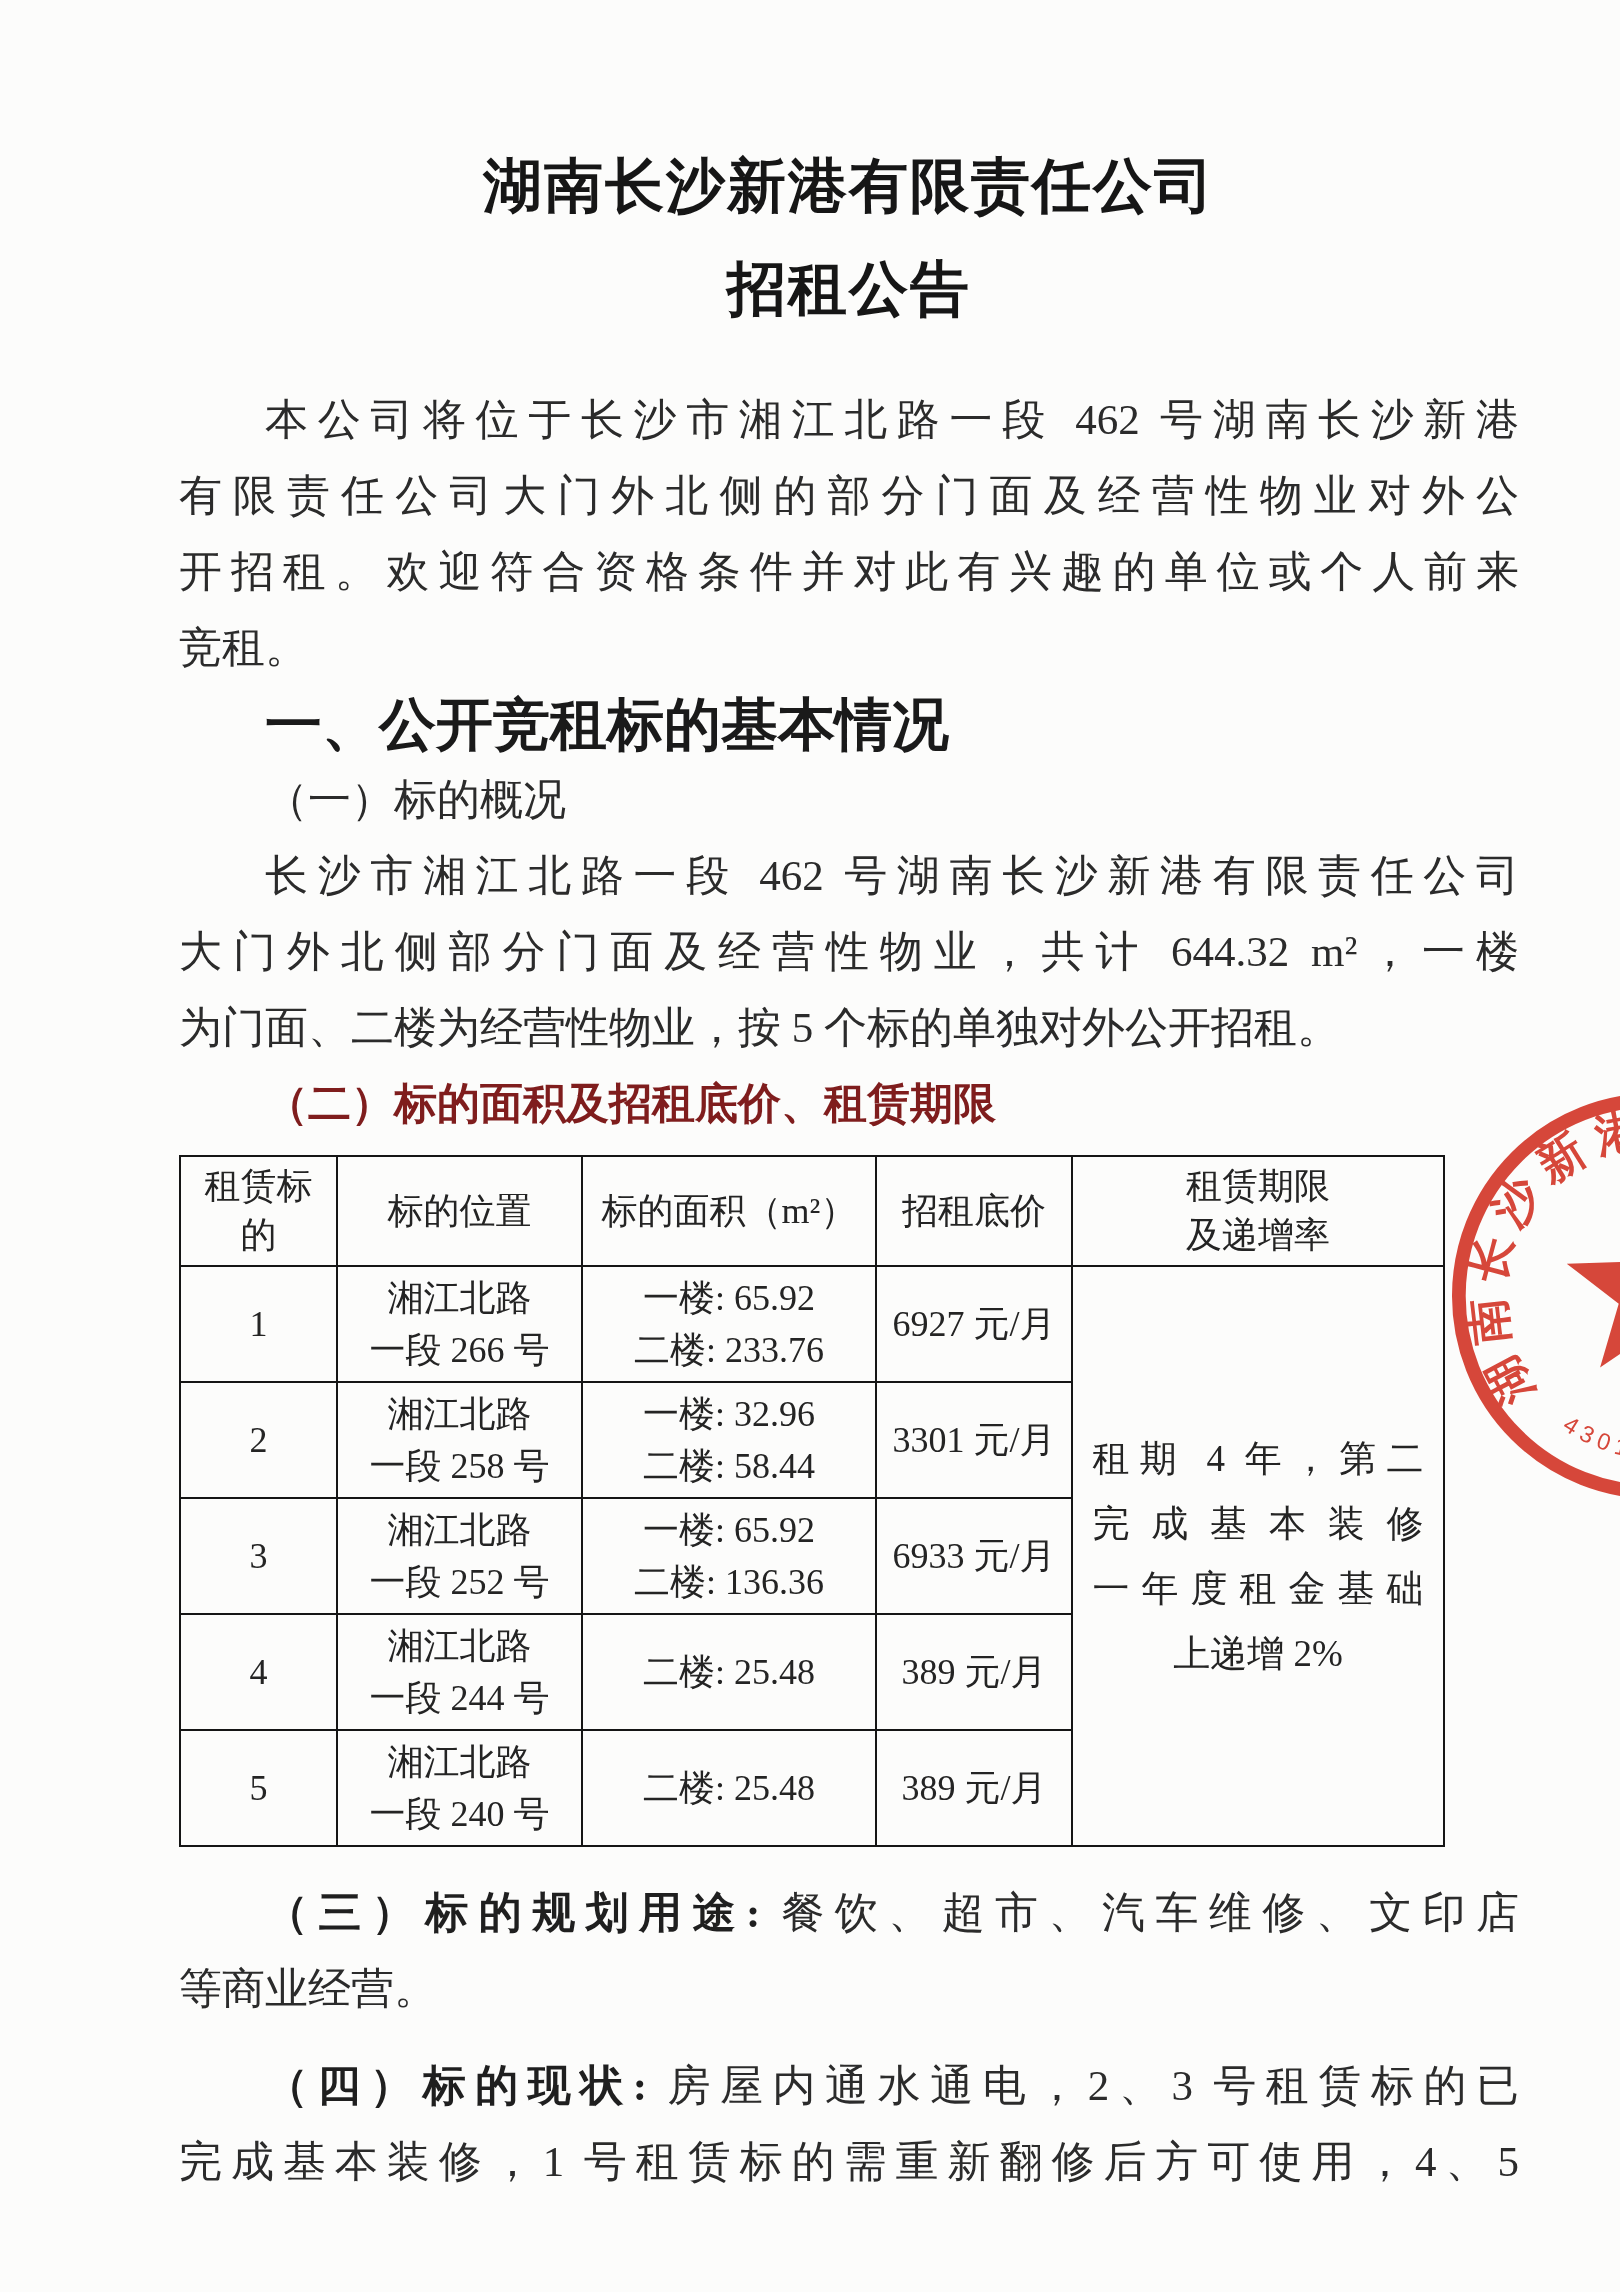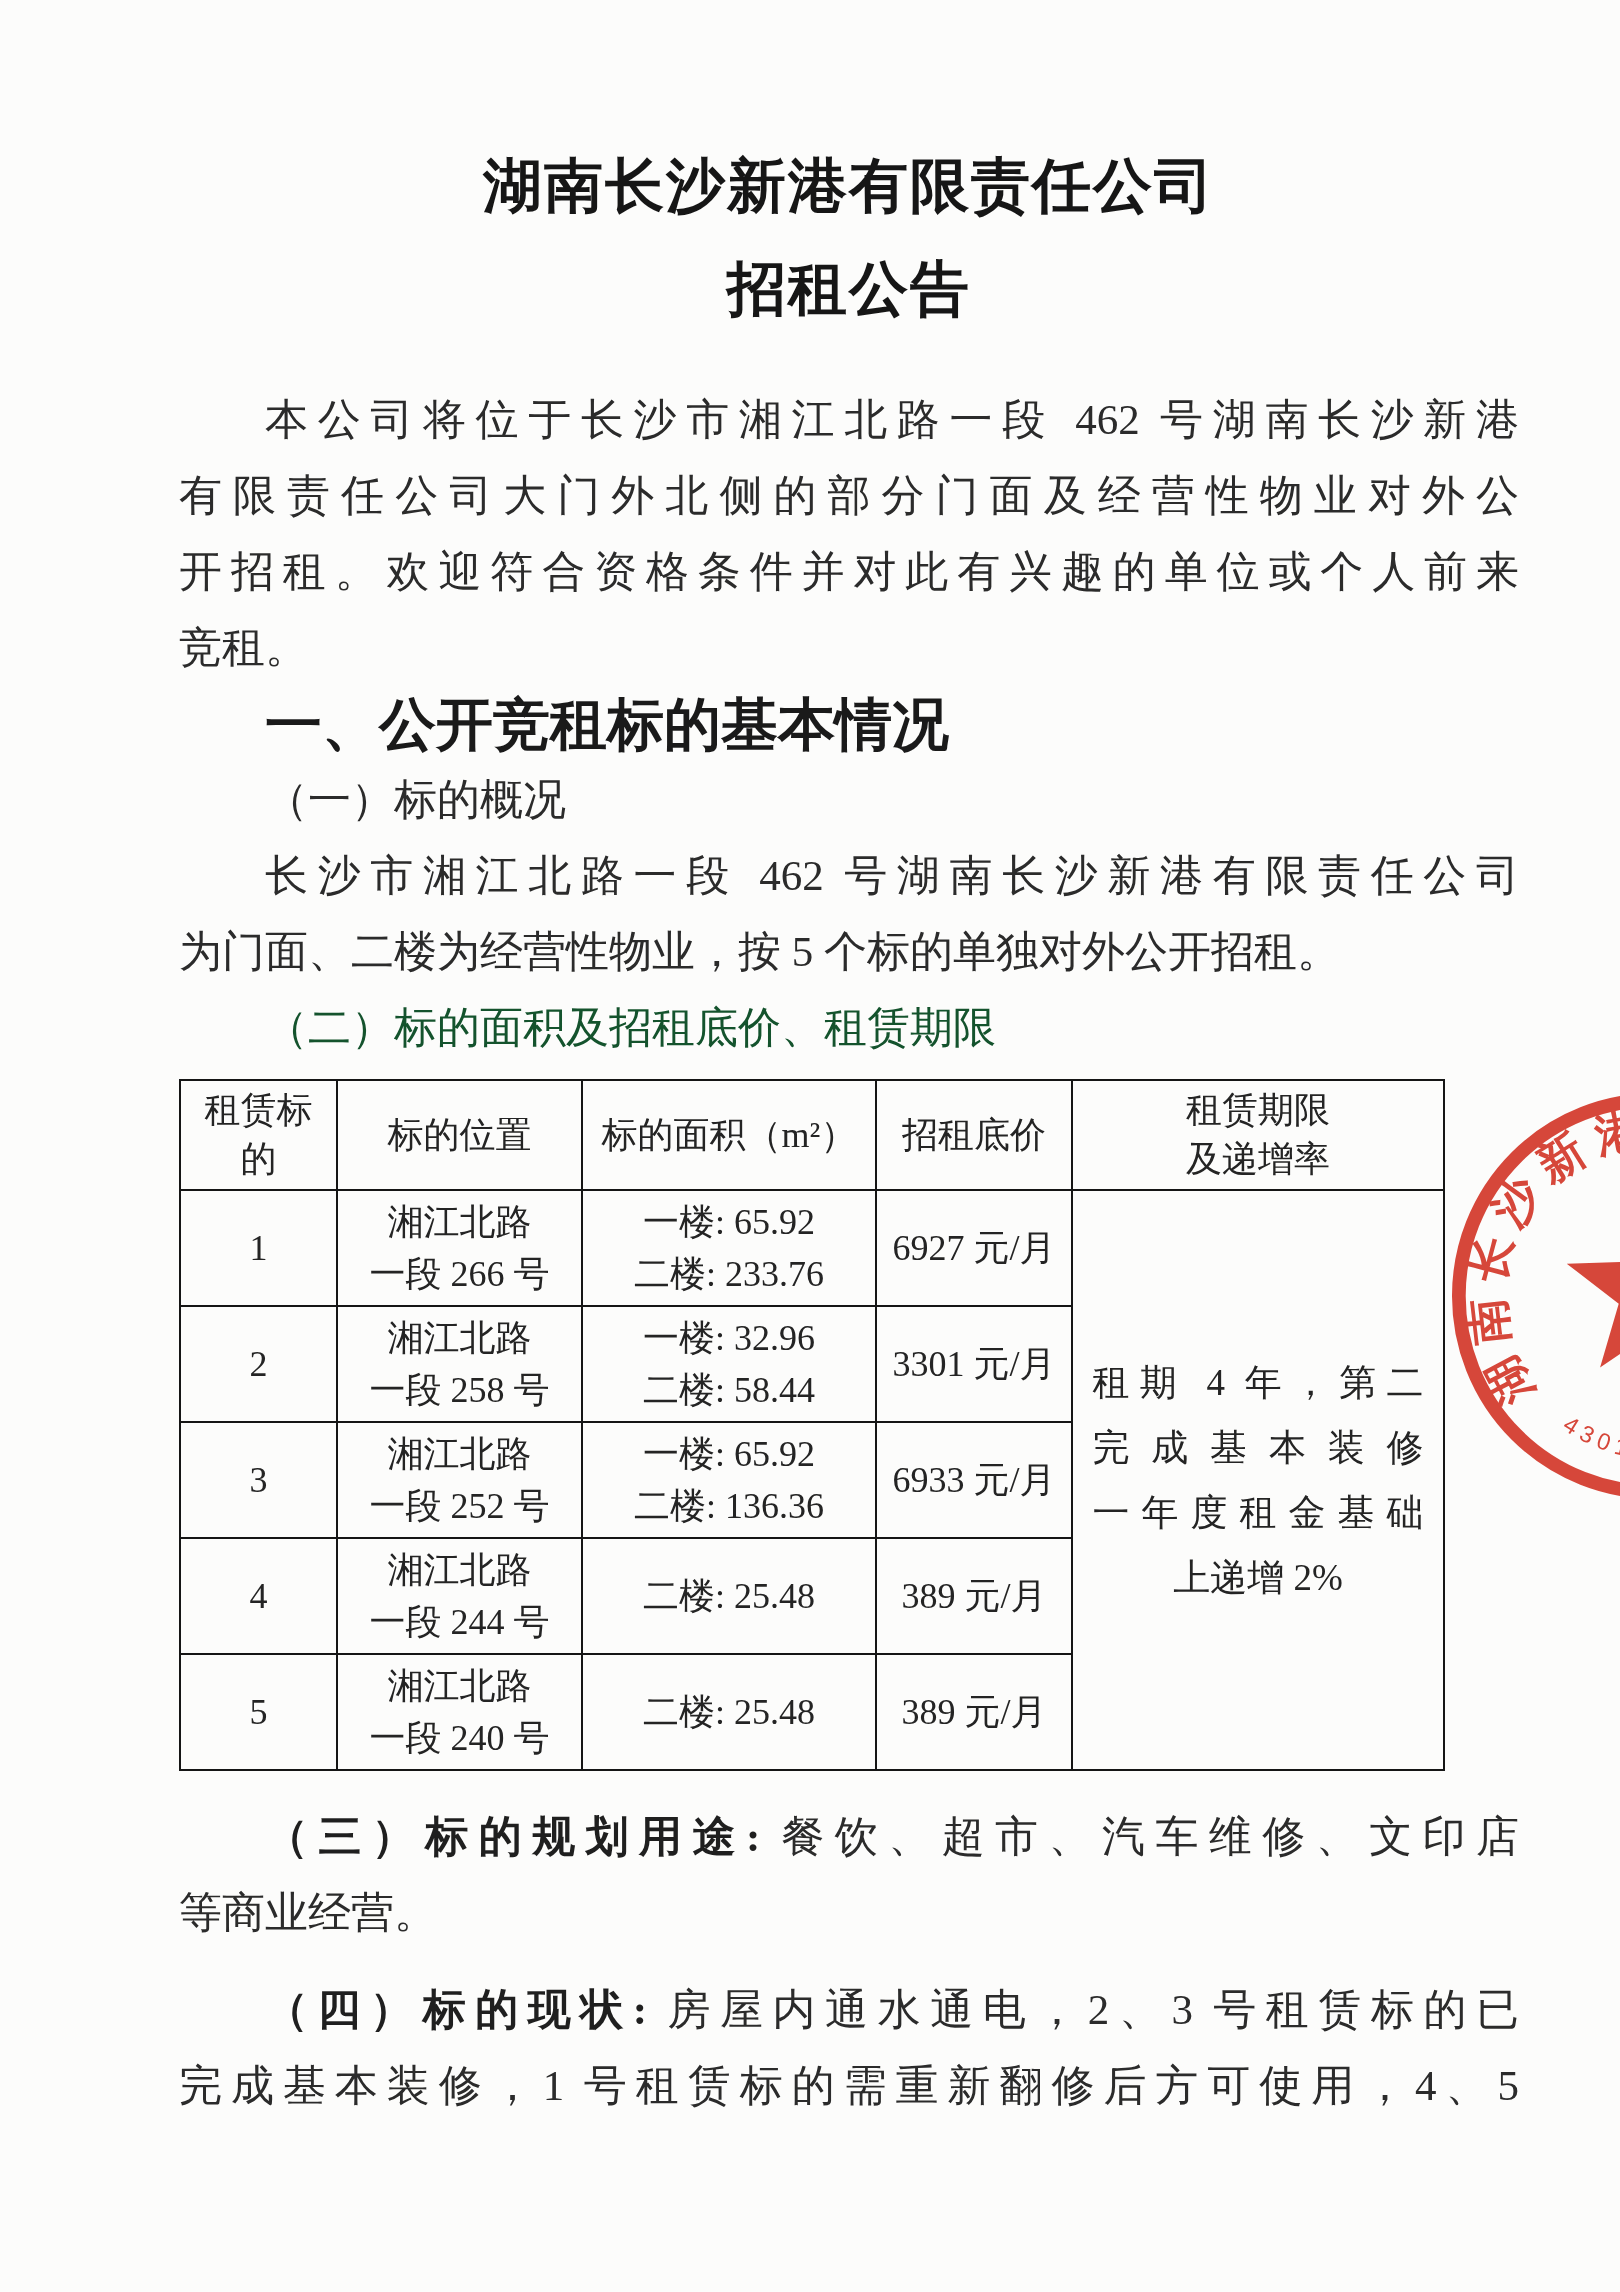--- a/index.html
+++ b/index.html
@@ -46,21 +46,21 @@
     text-align-last: justify;
   }
   .indent { text-indent: 86px; }
   .h-main {
     font-family: "Liberation Sans", "DejaVu Sans", sans-serif;
     font-weight: 700;
     color: #1a1a1a;
     font-size: 57px;
     line-height: 76px;
   }
-  .h-sub-bold { font-weight: 400; color: #14532d; }
+  .h-sub-bold { font-weight: 700; color: #7f1d1d; }
   .lbl-bold { font-weight: 700; color: #1f1f1f; }
 
   table.bid-table {
     border-collapse: collapse;
     table-layout: fixed;
     width: 1264px;
     margin: 13.7px 0 9.8px 0;
     border-radius: 23px;
   }
   .bid-table th, .bid-table td {
@@ -111,20 +111,21 @@
     <div class="line lj">有限责任公司大门外北侧的部分门面及经营性物业对外公</div>
     <div class="line lj">开招租。欢迎符合资格条件并对此有兴趣的单位或个人前来</div>
     <div class="line">竞租。</div>
   </div>
 
   <div class="line h-main indent">一、公开竞租标的基本情况</div>
   <div class="line indent">（一）标的概况</div>
 
   <div>
     <div class="line lj indent">长沙市湘江北路一段 462 号湖南长沙新港有限责任公司</div>
+    <div class="line lj">大门外北侧部分门面及经营性物业，共计 644.32 m²，一楼</div>
     <div class="line">为门面、二楼为经营性物业，按 5 个标的单独对外公开招租。</div>
   </div>
 
   <div class="line h-sub-bold indent">（二）标的面积及招租底价、租赁期限</div>
 
   <table class="bid-table">
     <colgroup>
       <col style="width:157px">
         <col style="width:245px">
         <col style="width:294px">

